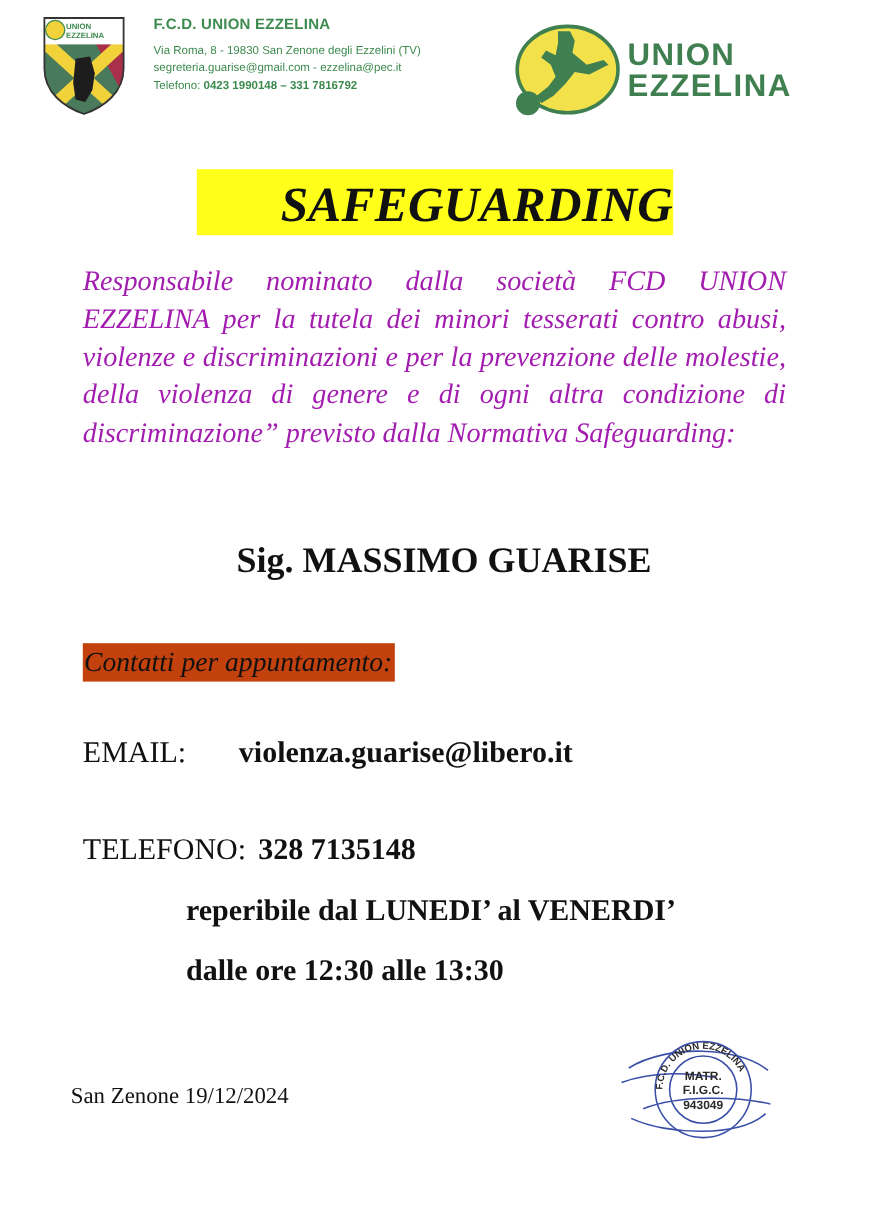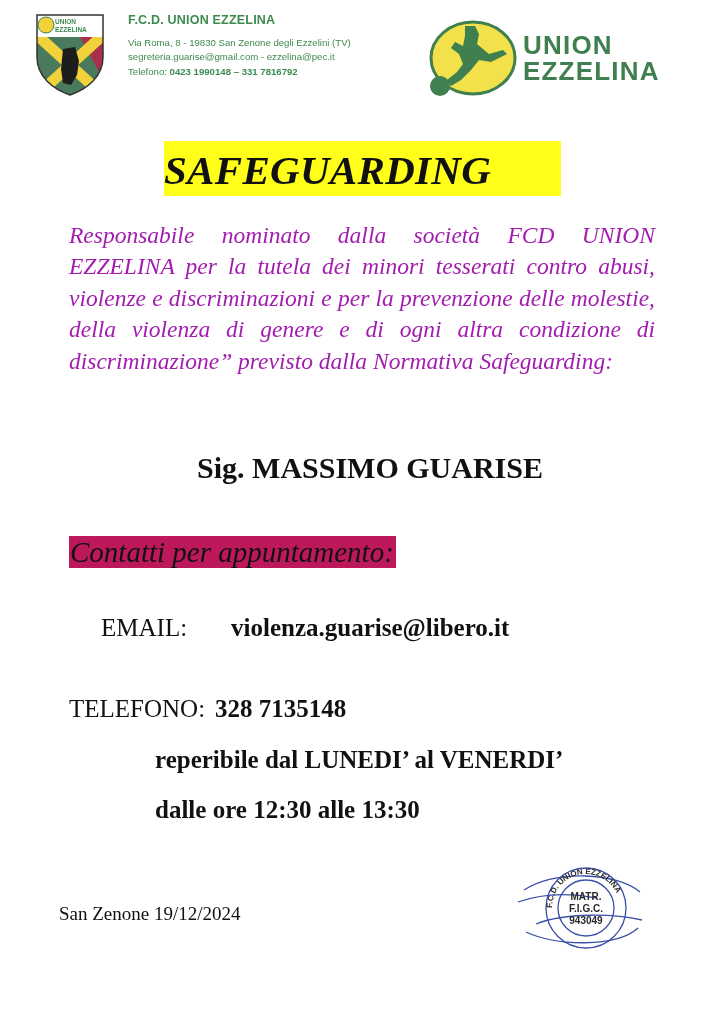--- a/index.html
+++ b/index.html
@@ -10,31 +10,31 @@
     .shield { position: absolute; left: 35px; top: 13px; width: 70px; height: 84px; }
     .club-info { position: absolute; left: 128px; top: 12px; font-family: "Liberation Sans", sans-serif; color: #3d8a4e; }
     .club-name { font-size: 12.5px; font-weight: bold; letter-spacing: 0.2px; line-height: 16px; margin-bottom: 8px; }
     .club-line { font-size: 9.6px; line-height: 14.4px; white-space: nowrap; }
     .club-line b { font-weight: bold; }
     .logo-right { position: absolute; left: 425px; top: 20px; width: 95px; height: 80px; }
     .logo-text { position: absolute; left: 523px; top: 32px; font-family: "Liberation Sans", sans-serif; font-weight: bold; color: #3f7f50; font-size: 26px; line-height: 26px; letter-spacing: 1.2px; }
 
     
     .title-wrap { position: absolute; left: 164px; top: 141px; width: 397px; height: 55px; background: #ffff1a; }
-    .title { position: absolute; left: 0; top: 0; width: 100%; text-align: left; font-family: "Liberation Serif", serif; font-style: italic; font-weight: bold; font-size: 41px; line-height: 58px; letter-spacing: 0.3px; color: #111; }
+    .title { position: absolute; left: 0; top: 0; width: 100%; text-align: right; font-family: "Liberation Serif", serif; font-style: italic; font-weight: bold; font-size: 41px; line-height: 58px; letter-spacing: 0.3px; color: #111; }
 
     
     .intro { position: absolute; left: 69px; top: 220px; width: 586px; font-style: italic; font-size: 23.5px; line-height: 31.4px; text-align: justify; color: #a21caf; }
 
     .name { position: absolute; left: 0; width: 724px; top: 450px; text-align: center; font-weight: bold; font-size: 30px; line-height: 36px; color: #111; padding-left: 16px; }
 
-    .contacts-label { position: absolute; left: 69px; top: 536px; background: #be185d; font-style: italic; font-size: 29px; line-height: 32px; padding: 0 2px 0 1px; color: #111; }
+    .contacts-label { position: absolute; left: 69px; top: 536px; background: #c2410c; font-style: italic; font-size: 23px; line-height: 32px; padding: 0 2px 0 1px; color: #111; }
 
     .email-row { position: absolute; left: 69px; top: 612px; font-size: 25px; line-height: 32px; white-space: nowrap; }
-    .email-label { display: inline-block; width: 130px; color: #111; margin-left: 32px; }
+    .email-label { display: inline-block; width: 130px; color: #111; }
     .email-value { font-weight: bold; }
 
     .phone-row { position: absolute; left: 69px; top: 693px; font-size: 25px; line-height: 32px; white-space: nowrap; }
     .phone-label { margin-right: 10px; }
     .phone-value { font-weight: bold; }
 
     .avail-1 { position: absolute; left: 155px; top: 744px; font-size: 25px; line-height: 32px; font-weight: bold; white-space: nowrap; }
     .avail-2 { position: absolute; left: 155px; top: 794px; font-size: 25px; line-height: 32px; font-weight: bold; white-space: nowrap; }
 
     .place-date { position: absolute; left: 59px; top: 902px; font-size: 19px; line-height: 24px; white-space: nowrap; }

